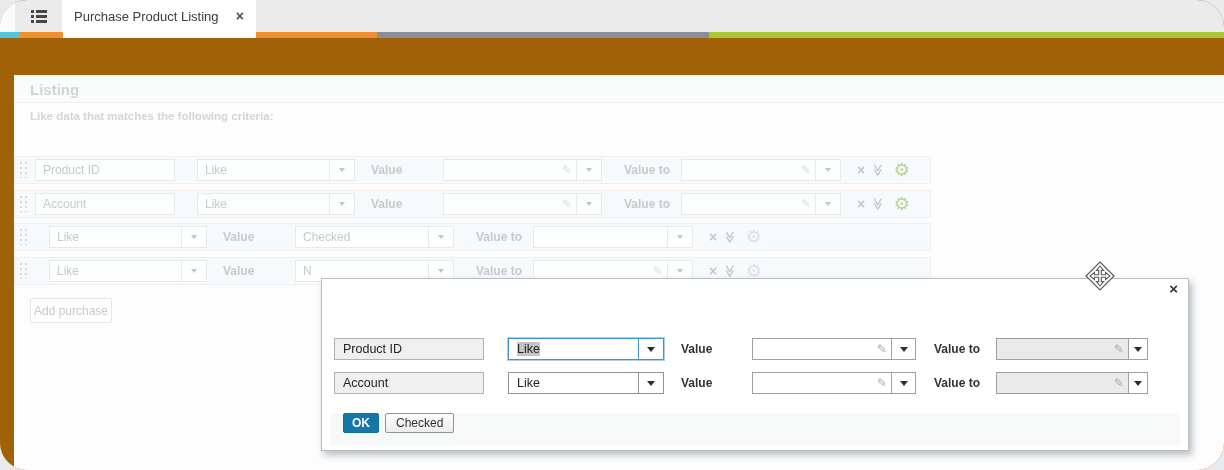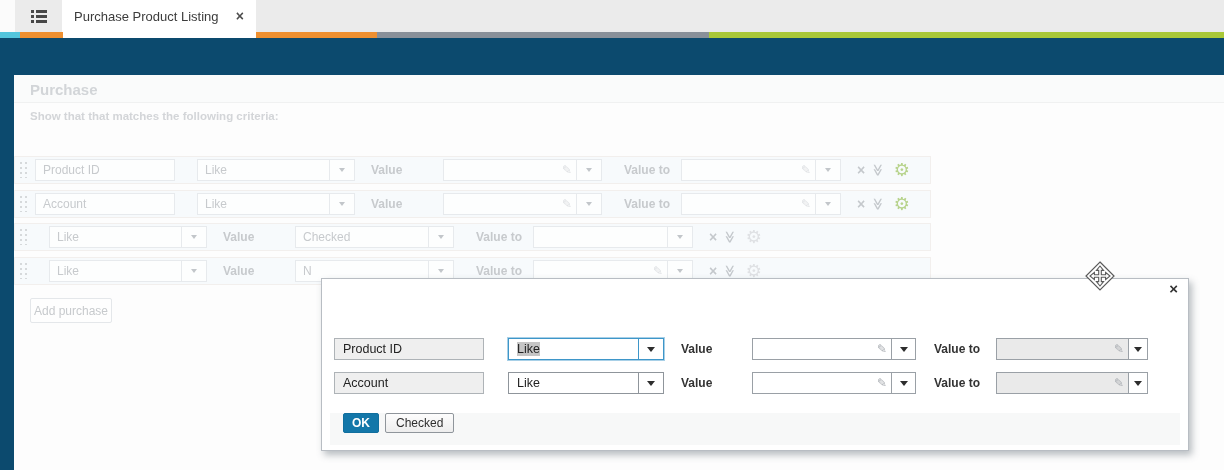--- a/index.html
+++ b/index.html
@@ -1,16 +1,16 @@
 <!DOCTYPE html>
 <html><head>
 <meta charset="utf-8">
 <style>
   html,body{margin:0;padding:0;background:#e9eaeb;font-family:"Liberation Sans","DejaVu Sans",sans-serif;}
-  #stage{position:relative;width:1224px;height:470px;overflow:hidden;background:#0c4a6e;}
+  #stage{position:relative;width:1224px;height:470px;overflow:hidden;background:#a16207;border-radius:27px;}
 
   
   .tabbar{position:absolute;left:0;top:0;width:1224px;height:32px;background:#ebebeb;}
   .tabbar .leftwhite{position:absolute;left:0;top:0;width:15px;height:32px;background:#fbfbfb;}
   .listbtn{position:absolute;left:15px;top:0;width:47px;height:32px;display:flex;align-items:center;justify-content:center;cursor:pointer;}
   .listicon{width:16px;height:13px;display:flex;flex-direction:column;justify-content:space-between;}
   .listicon .li-row{display:flex;align-items:center;height:3px;}
   .listicon .li-b{width:3px;height:3px;background:#474747;margin-right:2px;}
   .listicon .li-l{flex:1;height:3px;background:#474747;}
   .tab{position:absolute;left:62px;top:0;width:194px;height:32px;background:#ffffff;display:flex;align-items:center;padding:0 12px;box-sizing:border-box;}
@@ -122,22 +122,22 @@
     <div class="s1"></div>
     <div class="s2"></div>
     <div class="s3"></div>
     <div class="s4"></div>
     <div class="s5"></div>
     <div class="s6"></div>
   </div>
 
   <div class="panel">
     <div class="panel-head"></div>
-    <div class="panel-title">Purchase</div>
-    <div class="hint hint1">Show that that matches the following criteria:</div>
+    <div class="panel-title">Listing</div>
+    <div class="hint hint1">Like data that matches the following criteria:</div>
   </div>
 
   <div class="bgrow" style="top:156px">
     <div class="drag"></div>
     <div class="fld bname">
         <span>Product ID</span>
       </div>
     <div class="fld combo">
         <span class="ctext">Like</span>
         <div class="acell">

